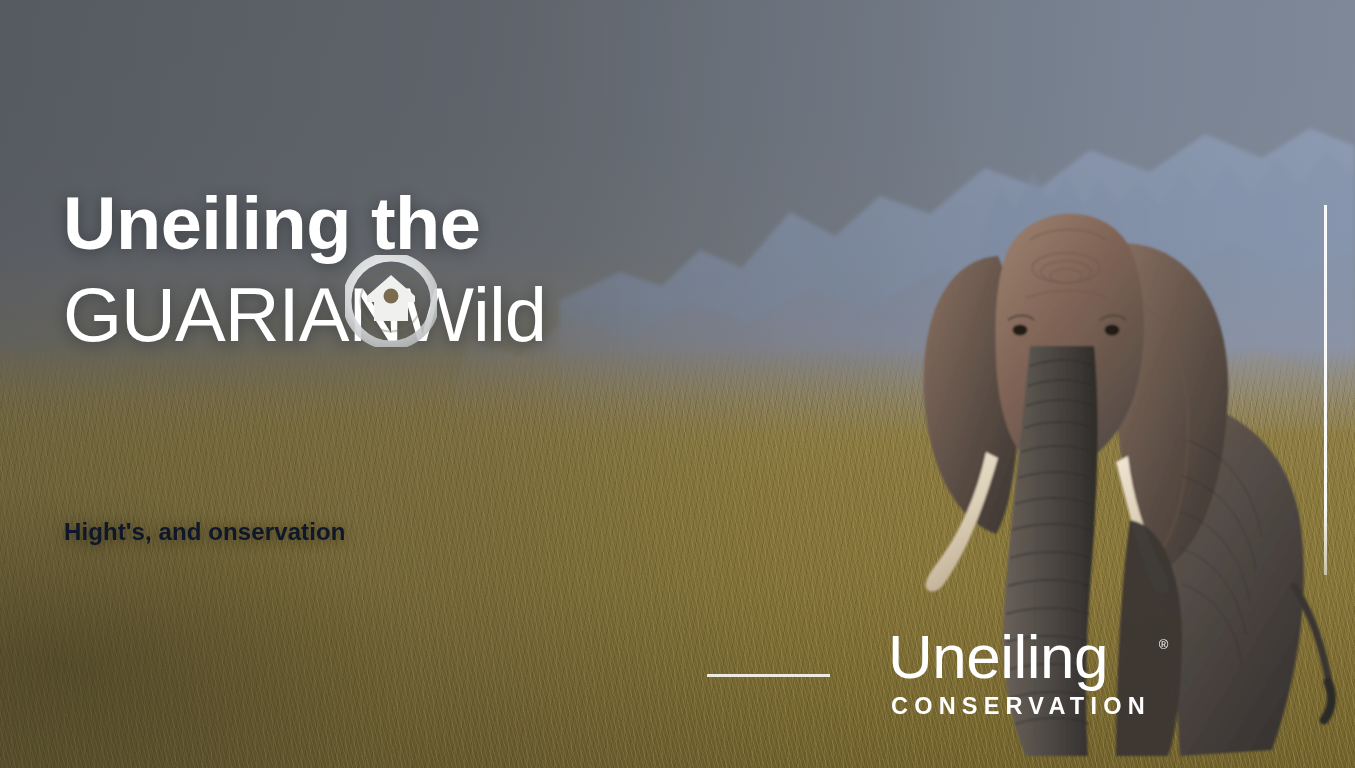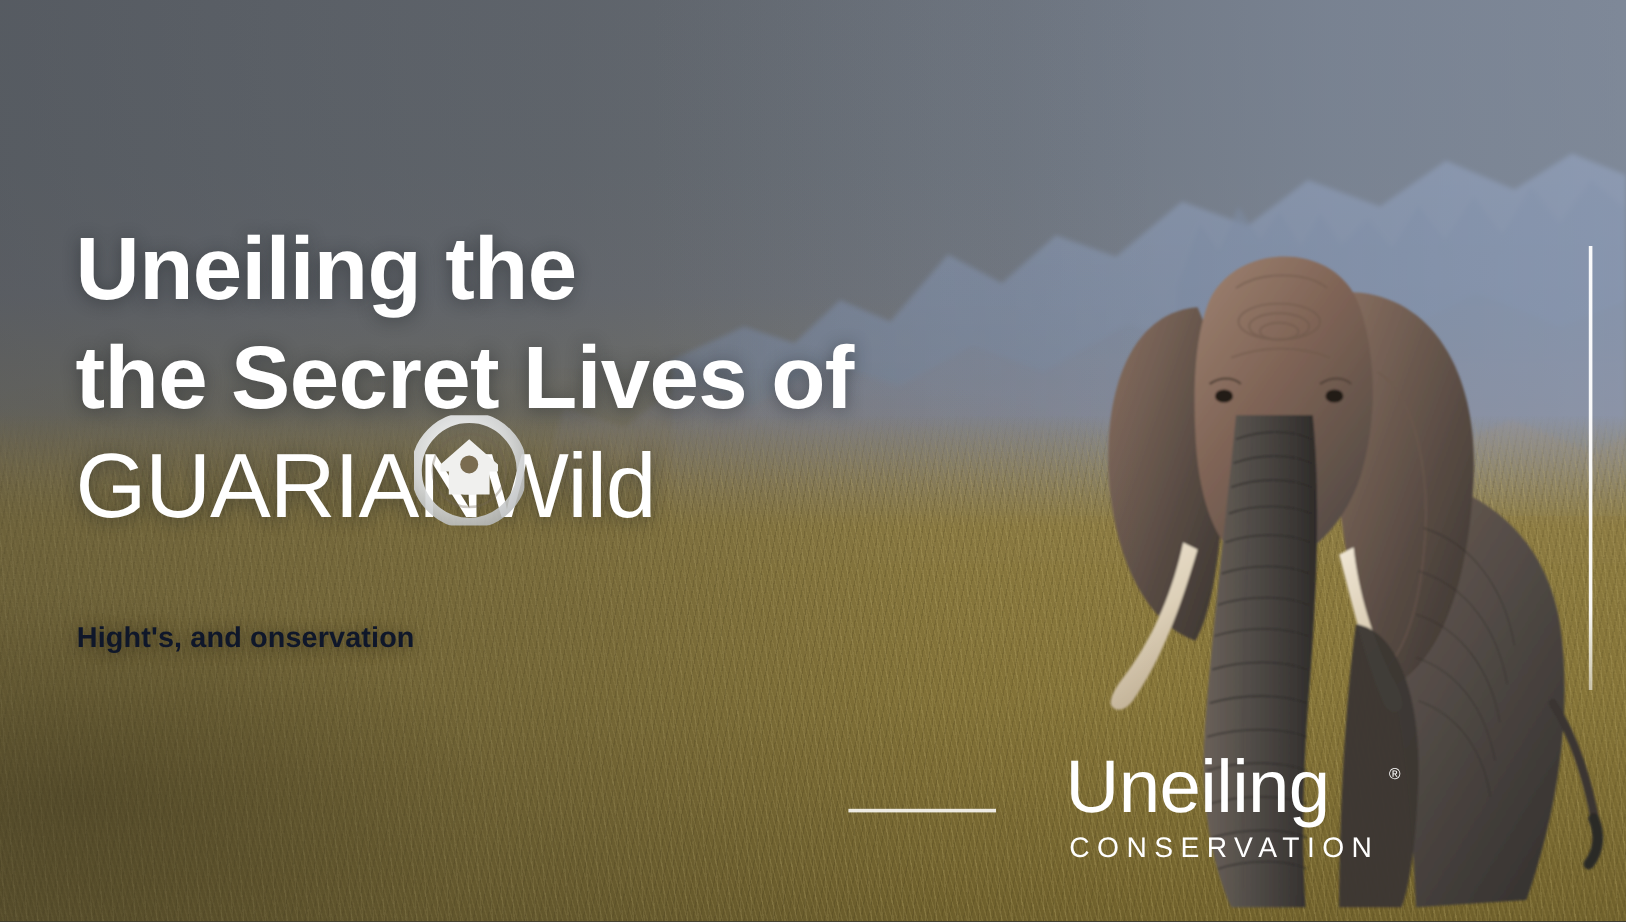--- a/index.html
+++ b/index.html
@@ -223,21 +223,21 @@
     top: 14px;
     right: -17px;
     font-size: 13px;
     line-height: 13px;
     color: #ffffff;
     font-weight: 400;
   }
   #lockup-sub {
     color: #ffffff;
     font-size: 23.5px;
-    font-weight: 400;
+    font-weight: 700;
     letter-spacing: 6.2px;
     line-height: 30px;
     margin-top: 1px;
     margin-left: 3px;
     white-space: nowrap;
   }
 </style>
 </head>
 <body>
 
@@ -404,21 +404,20 @@
         <path d="M300,358 C336,370 358,402 366,444"></path>
         <path d="M302,394 C336,406 356,436 362,474"></path>
       </g>
     </g>
   </svg>
 
   <div class="layer" id="scrim"></div>
 
   <div id="headline">
     <div class="hl-line">Uneiling the</div>
-    <div class="hl-line">the Secret Lives of</div>
 
     <div class="hl-line brandline">
       <span class="brand-strong">GUAR</span><span class="brand-strong">IAN</span><span class="brand-strong">Wild</span>
 
       
       <svg id="badge" viewBox="0 0 92 92">
         <defs>
           <radialGradient id="ringG" cx="0.42" cy="0.34" r="0.75">
             <stop offset="0%" stop-color="#ffffff" stop-opacity="0.97"></stop>
             <stop offset="62%" stop-color="#dcdedf" stop-opacity="0.92"></stop>

